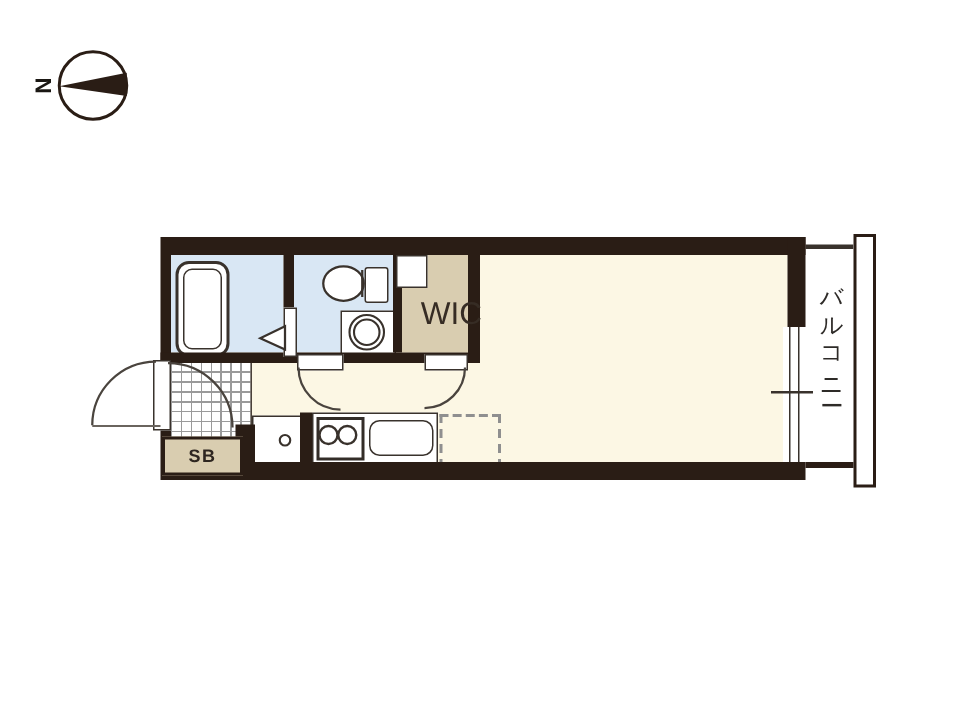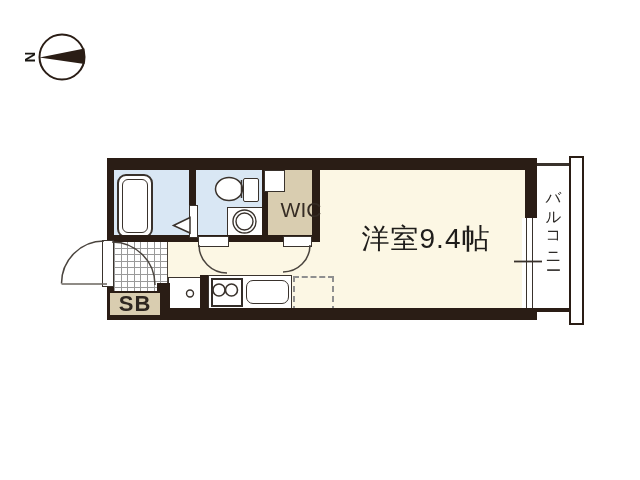--- a/index.html
+++ b/index.html
@@ -29,21 +29,21 @@
   .w-kstub{left:200px;top:275px;width:8px;height:33px;}
   .w-gstub{left:157px;top:283px;width:13px;height:25px;}
   
   .tub{left:117px;top:174px;width:32px;height:60px;background:#fff;border:2px solid #39322c;border-radius:9px;z-index:3;}
   .tub-inner{position:absolute;left:3px;top:3px;right:3px;bottom:3px;border:1px solid #39322c;border-radius:6px;}
   .wpan{left:227px;top:207px;width:35px;height:29px;background:#fff;border:1.5px solid #39322c;z-index:3;}
   .tank{left:243px;top:178px;width:14px;height:22px;background:#fff;border:1.5px solid #39322c;border-radius:2px;z-index:3;}
   .ps{left:264px;top:170px;width:19px;height:20px;background:#fff;border:1.6px solid #39322c;z-index:5;}
   .sb-box{left:108px;top:291px;width:50px;height:22px;background:var(--closet,#d9cdb0);border:2.5px solid var(--wall,#2a1d15);
           z-index:5;display:flex;align-items:center;justify-content:center;
-          font-size:22px;font-weight:600;color:#2e2620;letter-spacing:1px;}
+          font-size:12px;font-weight:600;color:#2e2620;letter-spacing:1px;}
   .door-entry{left:102px;top:240px;width:10px;height:45px;background:#fff;border:1.5px solid #39322c;z-index:5;}
   .door-wash{left:198px;top:236px;width:29px;height:9px;background:#fff;border:1.2px solid #39322c;z-index:5;}
   .door-wic{left:283px;top:236px;width:27px;height:9px;background:#fff;border:1.2px solid #39322c;z-index:5;}
   .door-bath{left:189px;top:205px;width:7px;height:31px;background:#fff;border:1px solid #39322c;z-index:5;}
   .k-unit{left:168px;top:277px;width:31px;height:31px;background:#fff;border:1.5px solid #39322c;z-index:3;}
   .k-counter{left:208px;top:275px;width:82px;height:33px;background:#fff;border:1.5px solid #39322c;z-index:3;}
   .k-stove{left:211px;top:278px;width:28px;height:25px;background:#fff;border:2px solid #332d28;z-index:3;}
   .k-sink{left:246px;top:280px;width:41px;height:22px;background:#fff;border:1.5px solid #39322c;border-radius:7px;z-index:3;}
   .k-fridge{left:293px;top:276px;width:37px;height:32px;border:2px dashed #8f8f8f;z-index:3;}
   .window{left:522px;top:218px;width:15px;height:90px;background:#fff;z-index:5;}
@@ -132,21 +132,20 @@
 
     <path d="M 104 241 A 42.5 42.5 0 0 0 61.5 283.5" fill="none" stroke="#4a443e" stroke-width="1.5"></path>
     <path d="M 112 242 A 43 43 0 0 1 155 285" fill="none" stroke="#4a443e" stroke-width="1.5"></path>
     <line x1="61.5" y1="284" x2="107" y2="284" stroke="#6a645e" stroke-width="1.3"></line>
     <path d="M 199 245 A 28 28 0 0 0 227 273" fill="none" stroke="#4a443e" stroke-width="1.5"></path>
     <path d="M 310 245 A 27 27 0 0 1 283 272" fill="none" stroke="#4a443e" stroke-width="1.5"></path>
 
     <line x1="514" y1="261.5" x2="542" y2="261.5" stroke="#39322c" stroke-width="1.8"></line>
   </svg>
 
-  <div class="abs label main-label">洋室9.4帖</div>
   <div class="abs label wic-label">WIC</div>
   <div class="abs label balc-label">バルコニー</div>
   <div class="abs sb-box">
       <span>SB</span>
     </div>
   <div class="abs north">N</div>
 
 </div>
 
 </body></html>

